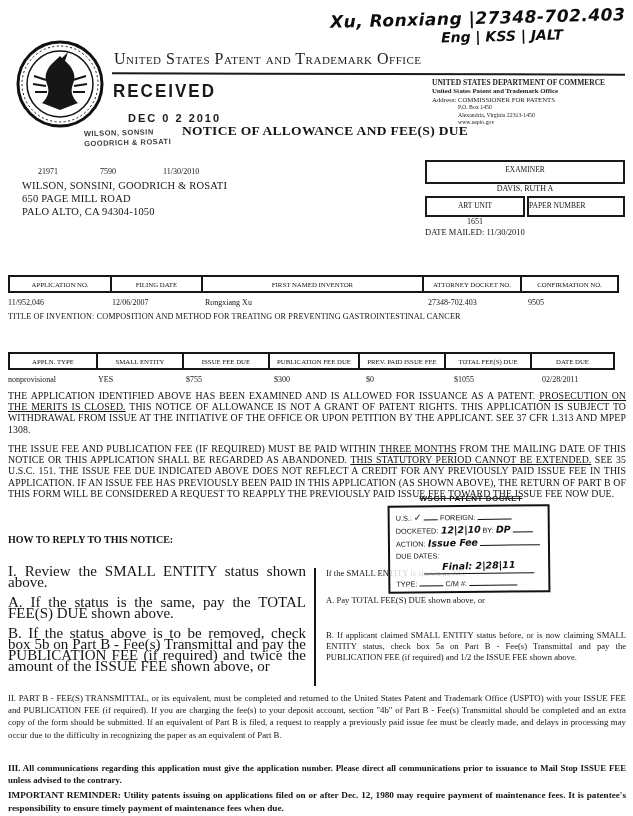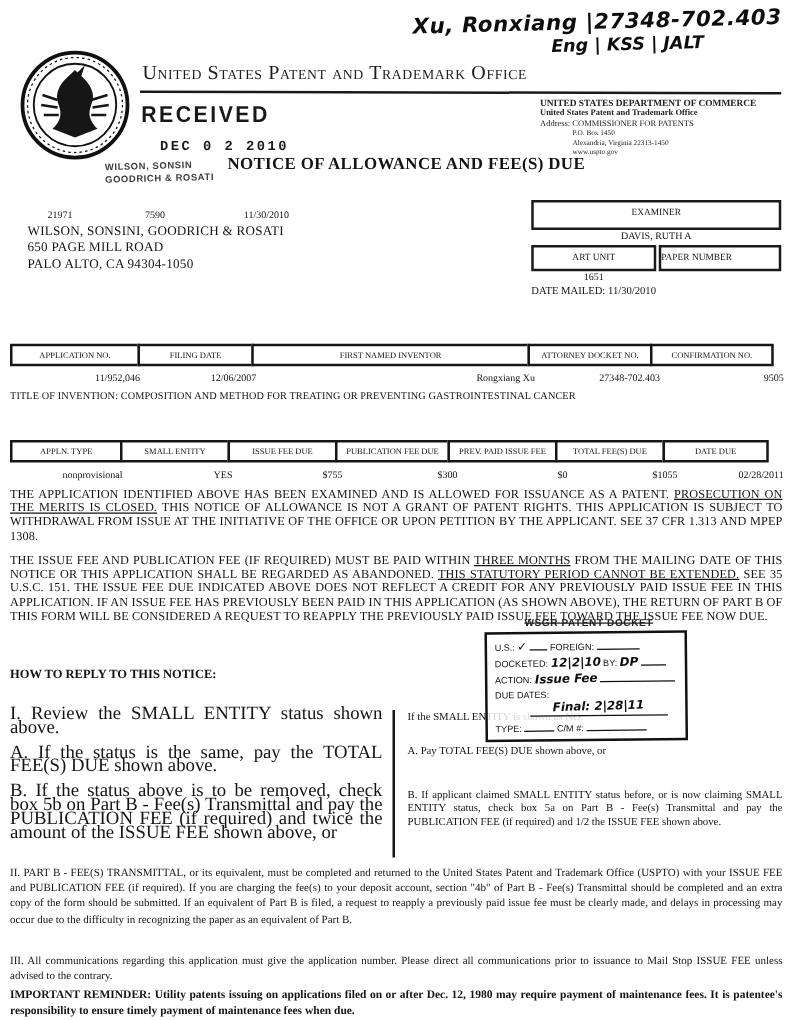--- a/index.html
+++ b/index.html
@@ -31,54 +31,54 @@
   .dept .d1{font-weight:bold; font-size:7.5px;}
   .dept .d2{font-weight:bold; font-size:6.8px;}
   .dept .d3{font-size:6.8px;}
   .dept .dsmall{font-size:5.8px; padding-left:26px; line-height:1.3;}
 
   .received{
     left:113px; top:82px; font-family:"Liberation Sans", sans-serif; font-weight:bold;
     font-size:17px; letter-spacing:2px; color:#181818; transform:scaleY(1.08);
   }
   .recdate{
-    left:128px; top:112px; font-family:Liberation Mono, monospace; font-weight:bold;
+    left:128px; top:112px; font-family:Liberation Sans, sans-serif; font-weight:bold;
     font-size:11px; letter-spacing:2px; color:#1c1c1c;
   }
   .firmstamp{
     left:84px; top:128px; font-family:"Liberation Sans", sans-serif; font-weight:bold;
     font-size:7.5px; color:#3c3c3c; transform:rotate(-1.5deg); line-height:1.3; letter-spacing:0.5px;
   }
   .title{
     left:110px; top:123px; width:430px; text-align:center;
     font-weight:bold; font-size:13.5px; letter-spacing:0.3px;
   }
 
   
-  .codes{left:38px; top:167px; font-size:8px; display:flex; gap:16px;}
+  .codes{left:38px; top:167px; font-size:8px; display:flex; gap:0;}
   .codes span:nth-child(1){width:62px;}
   .codes span:nth-child(2){width:63px;}
   .addr{left:22px; top:179px; font-size:10.5px; line-height:13px; letter-spacing:0.2px;}
 
   
   .exbox{left:425px; top:160px; width:196px; height:17px; border:2px solid #1a1a1a;
          text-align:center; font-size:7.5px; padding-top:3px;}
   .exname{left:425px; top:184px; width:200px; text-align:center; font-size:8px;}
   .aubox{left:425px; top:196px; width:96px; height:14px; border:2px solid #1a1a1a;
          text-align:center; font-size:7.5px; padding-top:3px;}
   .pnbox{left:527px; top:196px; width:94px; height:14px; border:2px solid #1a1a1a;
          text-align:left; font-size:7.5px; padding-top:3px;}
   .auval{left:425px; top:217px; width:100px; text-align:center; font-size:8px;}
   .datemailed{left:425px; top:227px; font-size:8.5px;}
 
   
   .trow{display:flex; left:8px; position:absolute;}
   .hcell{border:2px solid #161616; text-align:center; font-size:6.8px; padding:4px 0 3px 0;
          font-family:"Liberation Serif", serif; background:#fff; box-sizing:border-box; margin-right:-2px;}
-  .vcell{text-align:right; font-size:8px; padding-top:3px; box-sizing:border-box;}
+  .vcell{text-align:left; font-size:8px; padding-top:3px; box-sizing:border-box;}
   .t1 .c1{width:104px;} .t1 .c2{width:93px;} .t1 .c3{width:223px;} .t1 .c4{width:100px;} .t1 .c5{width:99px;}
   .t2 .c1{width:90px;} .t2 .c2{width:88px;} .t2 .c3{width:88px;} .t2 .c4{width:92px;}
   .t2 .c5{width:88px;} .t2 .c6{width:88px;} .t2 .c7{width:85px;}
   .invention{left:8px; top:312px; font-size:8.2px; letter-spacing:0.1px;}
 
   
   .boldpara{left:8px; width:618px; font-weight:normal; font-size:9.8px; line-height:11.2px;
             text-align:justify; letter-spacing:0.1px;}
   .useg{text-decoration:underline;}
 
@@ -257,16 +257,16 @@
     <p>B. If the status above is to be removed, check box 5b on Part B - Fee(s) Transmittal and pay the PUBLICATION FEE (if required) and twice the amount of the ISSUE FEE shown above, or</p>
   </div>
   <div class="abs vdiv"></div>
   <div class="abs colR">
     <p style="margin-bottom:16px;">If the SMALL ENTITY is shown as NO:</p>
     <p style="margin-bottom:24px;">A. Pay TOTAL FEE(S) DUE shown above, or</p>
     <p>B. If applicant claimed SMALL ENTITY status before, or is now claiming SMALL ENTITY status, check box 5a on Part B - Fee(s) Transmittal and pay the PUBLICATION FEE (if required) and 1/2 the ISSUE FEE shown above.</p>
   </div>
 
   <div class="abs sect" style="top:692px;">II. PART B - FEE(S) TRANSMITTAL, or its equivalent, must be completed and returned to the United States Patent and Trademark Office (USPTO) with your ISSUE FEE and PUBLICATION FEE (if required). If you are charging the fee(s) to your deposit account, section "4b" of Part B - Fee(s) Transmittal should be completed and an extra copy of the form should be submitted. If an equivalent of Part B is filed, a request to reapply a previously paid issue fee must be clearly made, and delays in processing may occur due to the difficulty in recognizing the paper as an equivalent of Part B.</div>
-  <div class="abs sect" style="top:762px;">III. All communications regarding this application must give the application number. Please direct all communications prior to issuance to Mail Stop ISSUE FEE unless advised to the contrary.</div>
+  <div class="abs sect" style="top:762px;font-weight:bold;">III. All communications regarding this application must give the application number. Please direct all communications prior to issuance to Mail Stop ISSUE FEE unless advised to the contrary.</div>
   <div class="abs sect reminder" style="top:789px;">IMPORTANT REMINDER: Utility patents issuing on applications filed on or after Dec. 12, 1980 may require payment of maintenance fees. It is patentee's responsibility to ensure timely payment of maintenance fees when due.</div>
 
 </div>
 
 </body></html>

